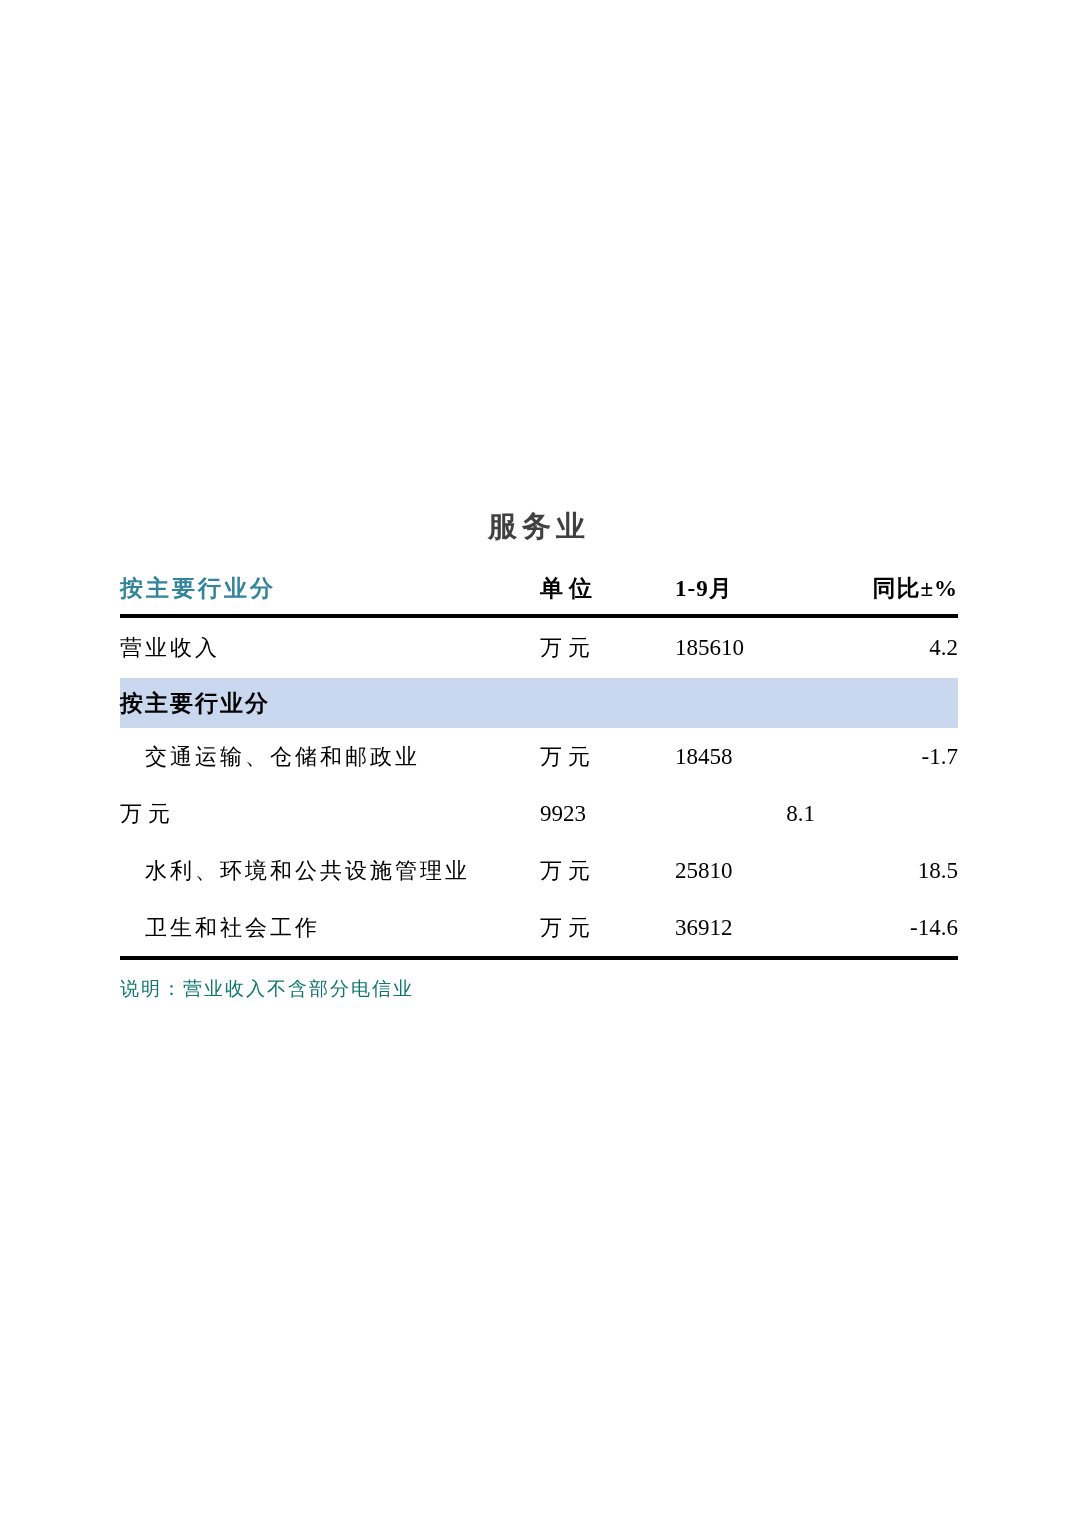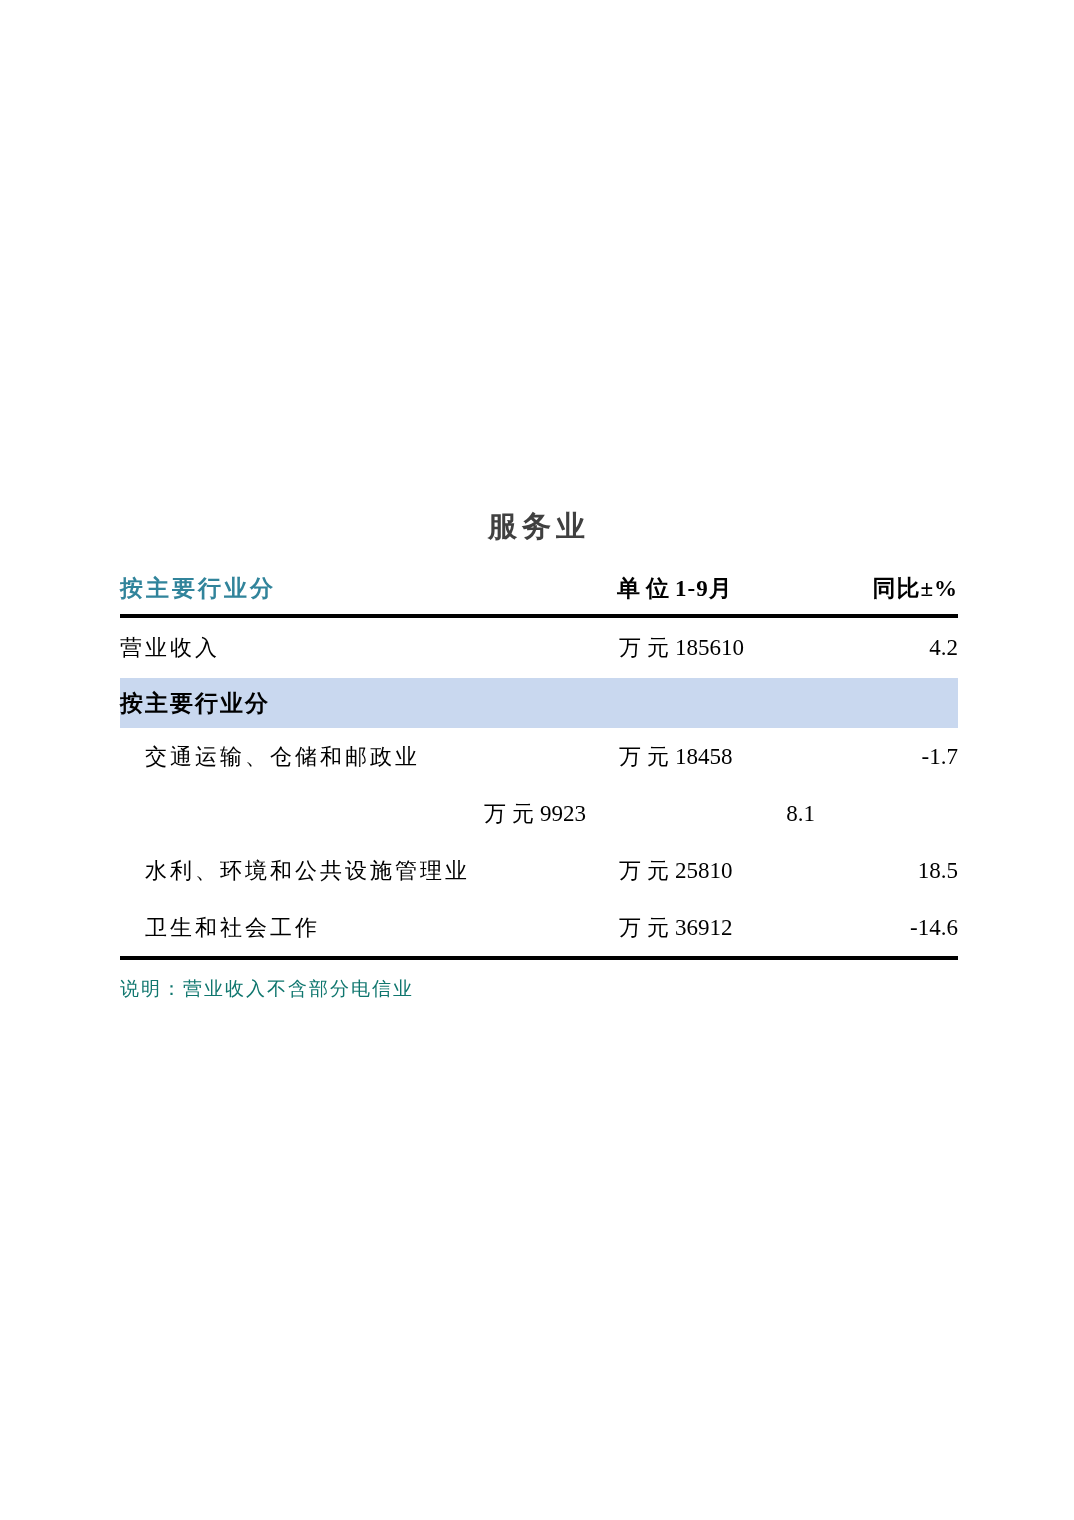--- a/index.html
+++ b/index.html
@@ -63,21 +63,21 @@
     height: 60px;
   }
   .cell-name {
     letter-spacing: 3px;
     white-space: nowrap;
   }
   .cell-name.indent {
     padding-left: 25px;
   }
   .cell-unit {
-    text-align: right;
+    text-align: left;
     letter-spacing: 6px;
     font-family: Liberation Serif, serif;
   }
   .cell-value {
     font-size: 23px;
   }
   .cell-yoy {
     text-align: right;
     font-size: 23px;
   }

